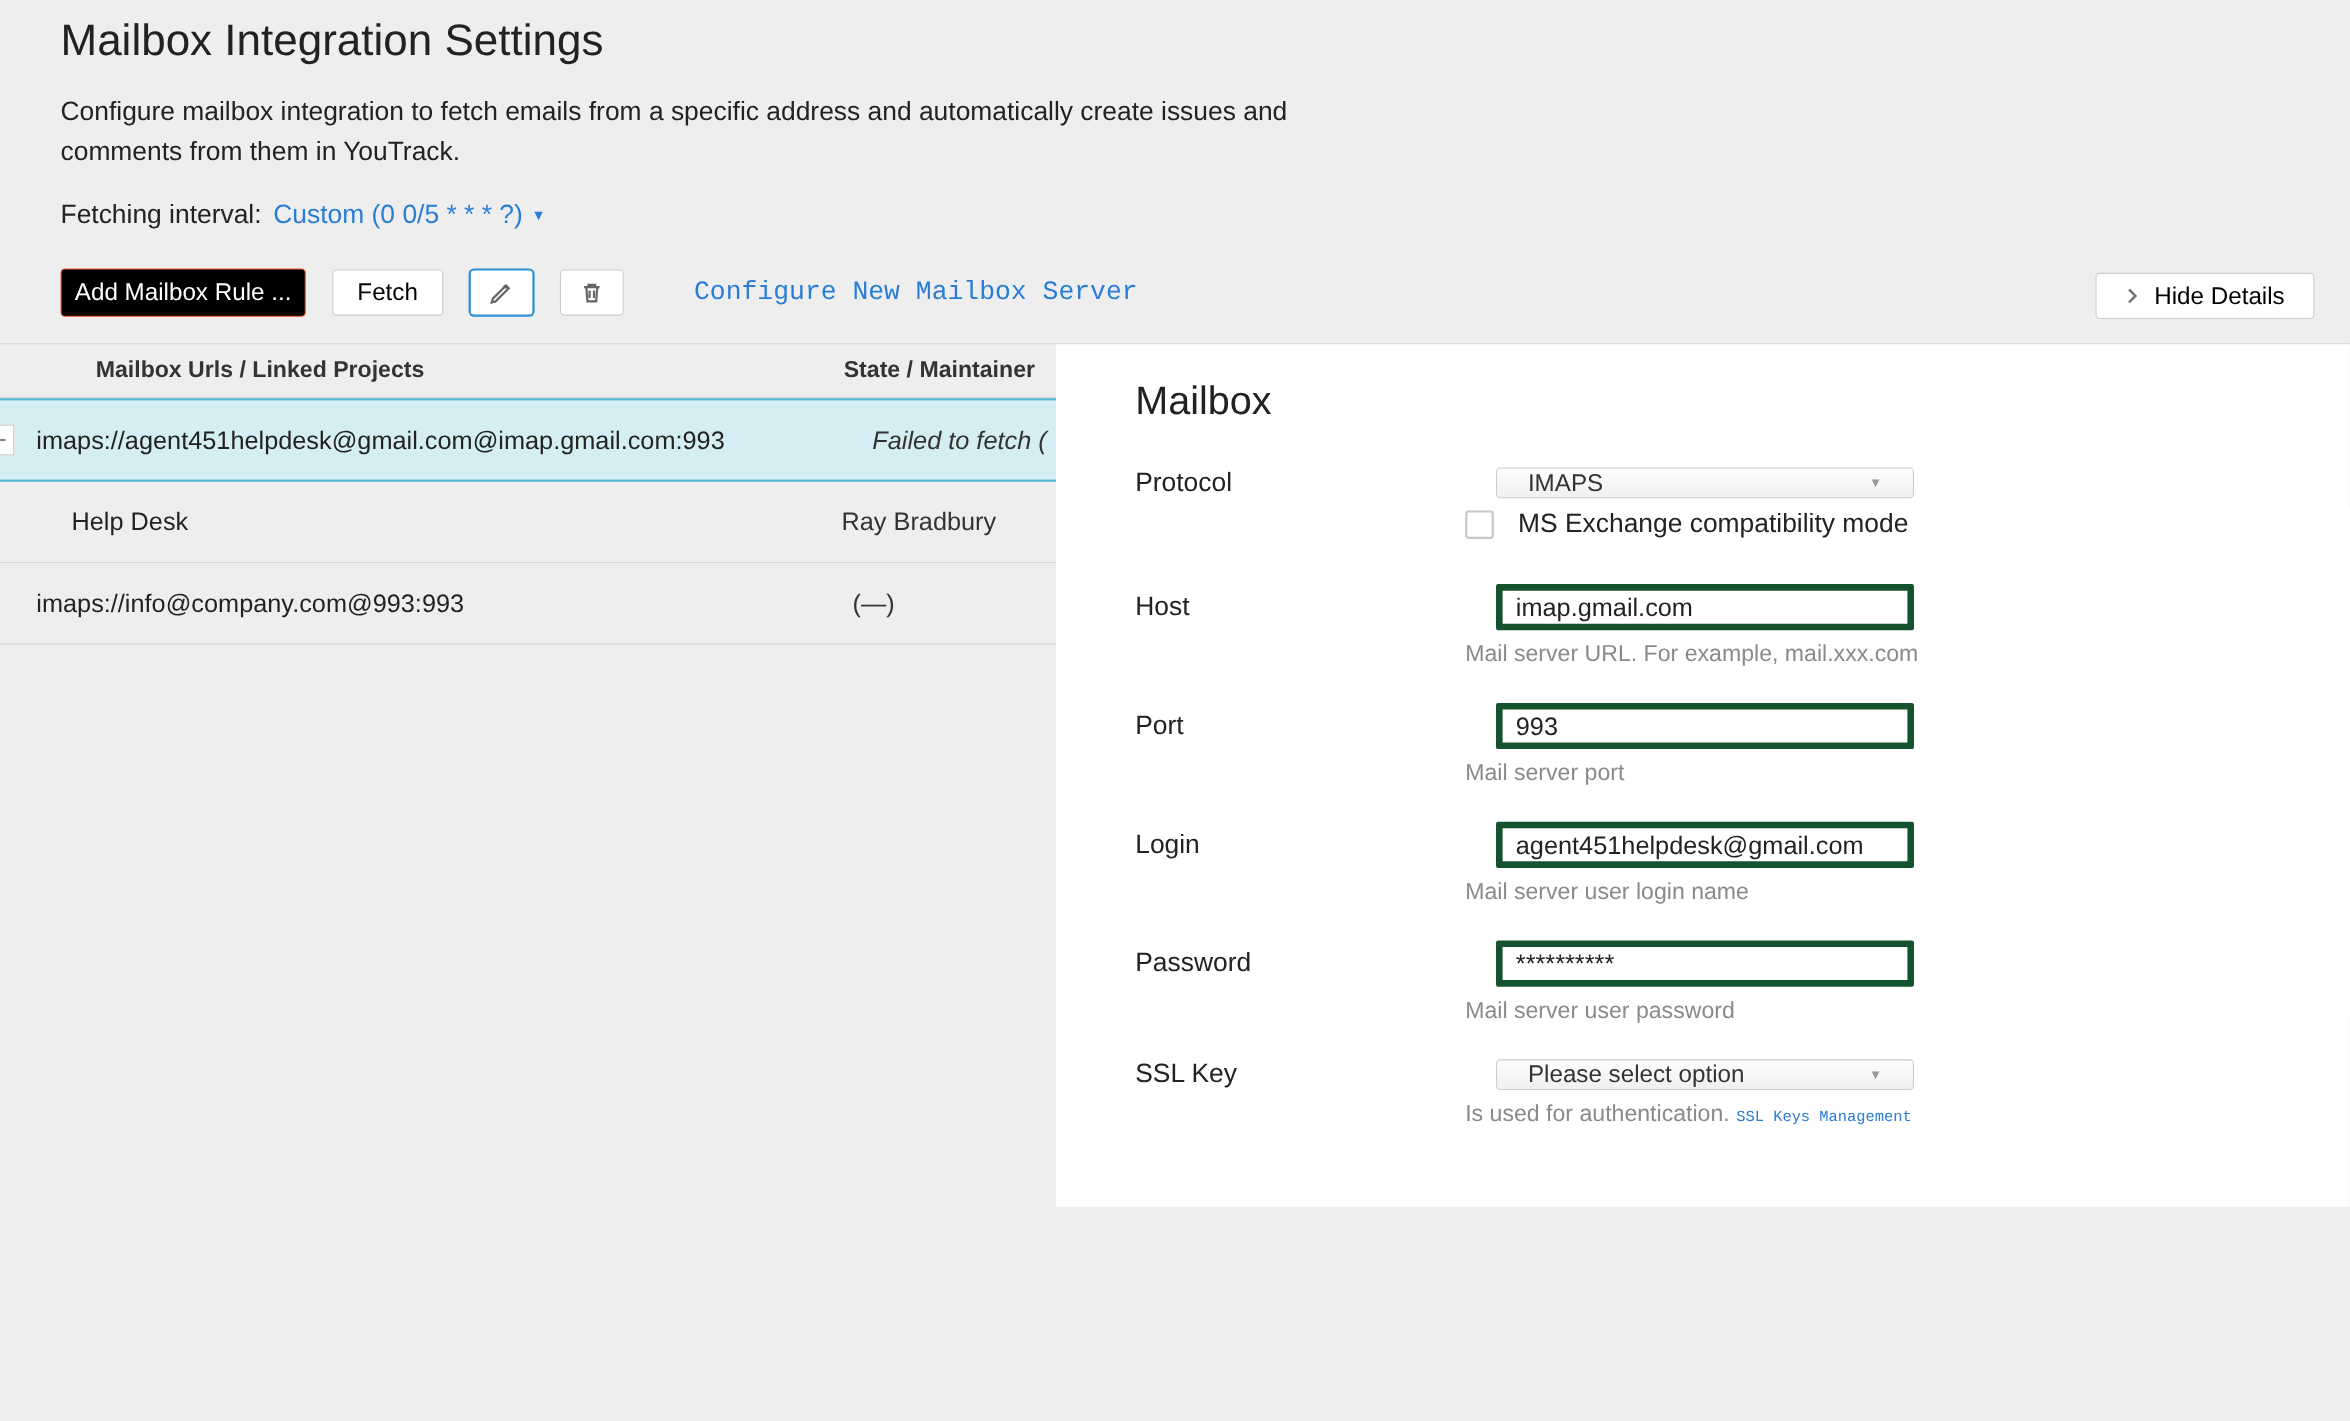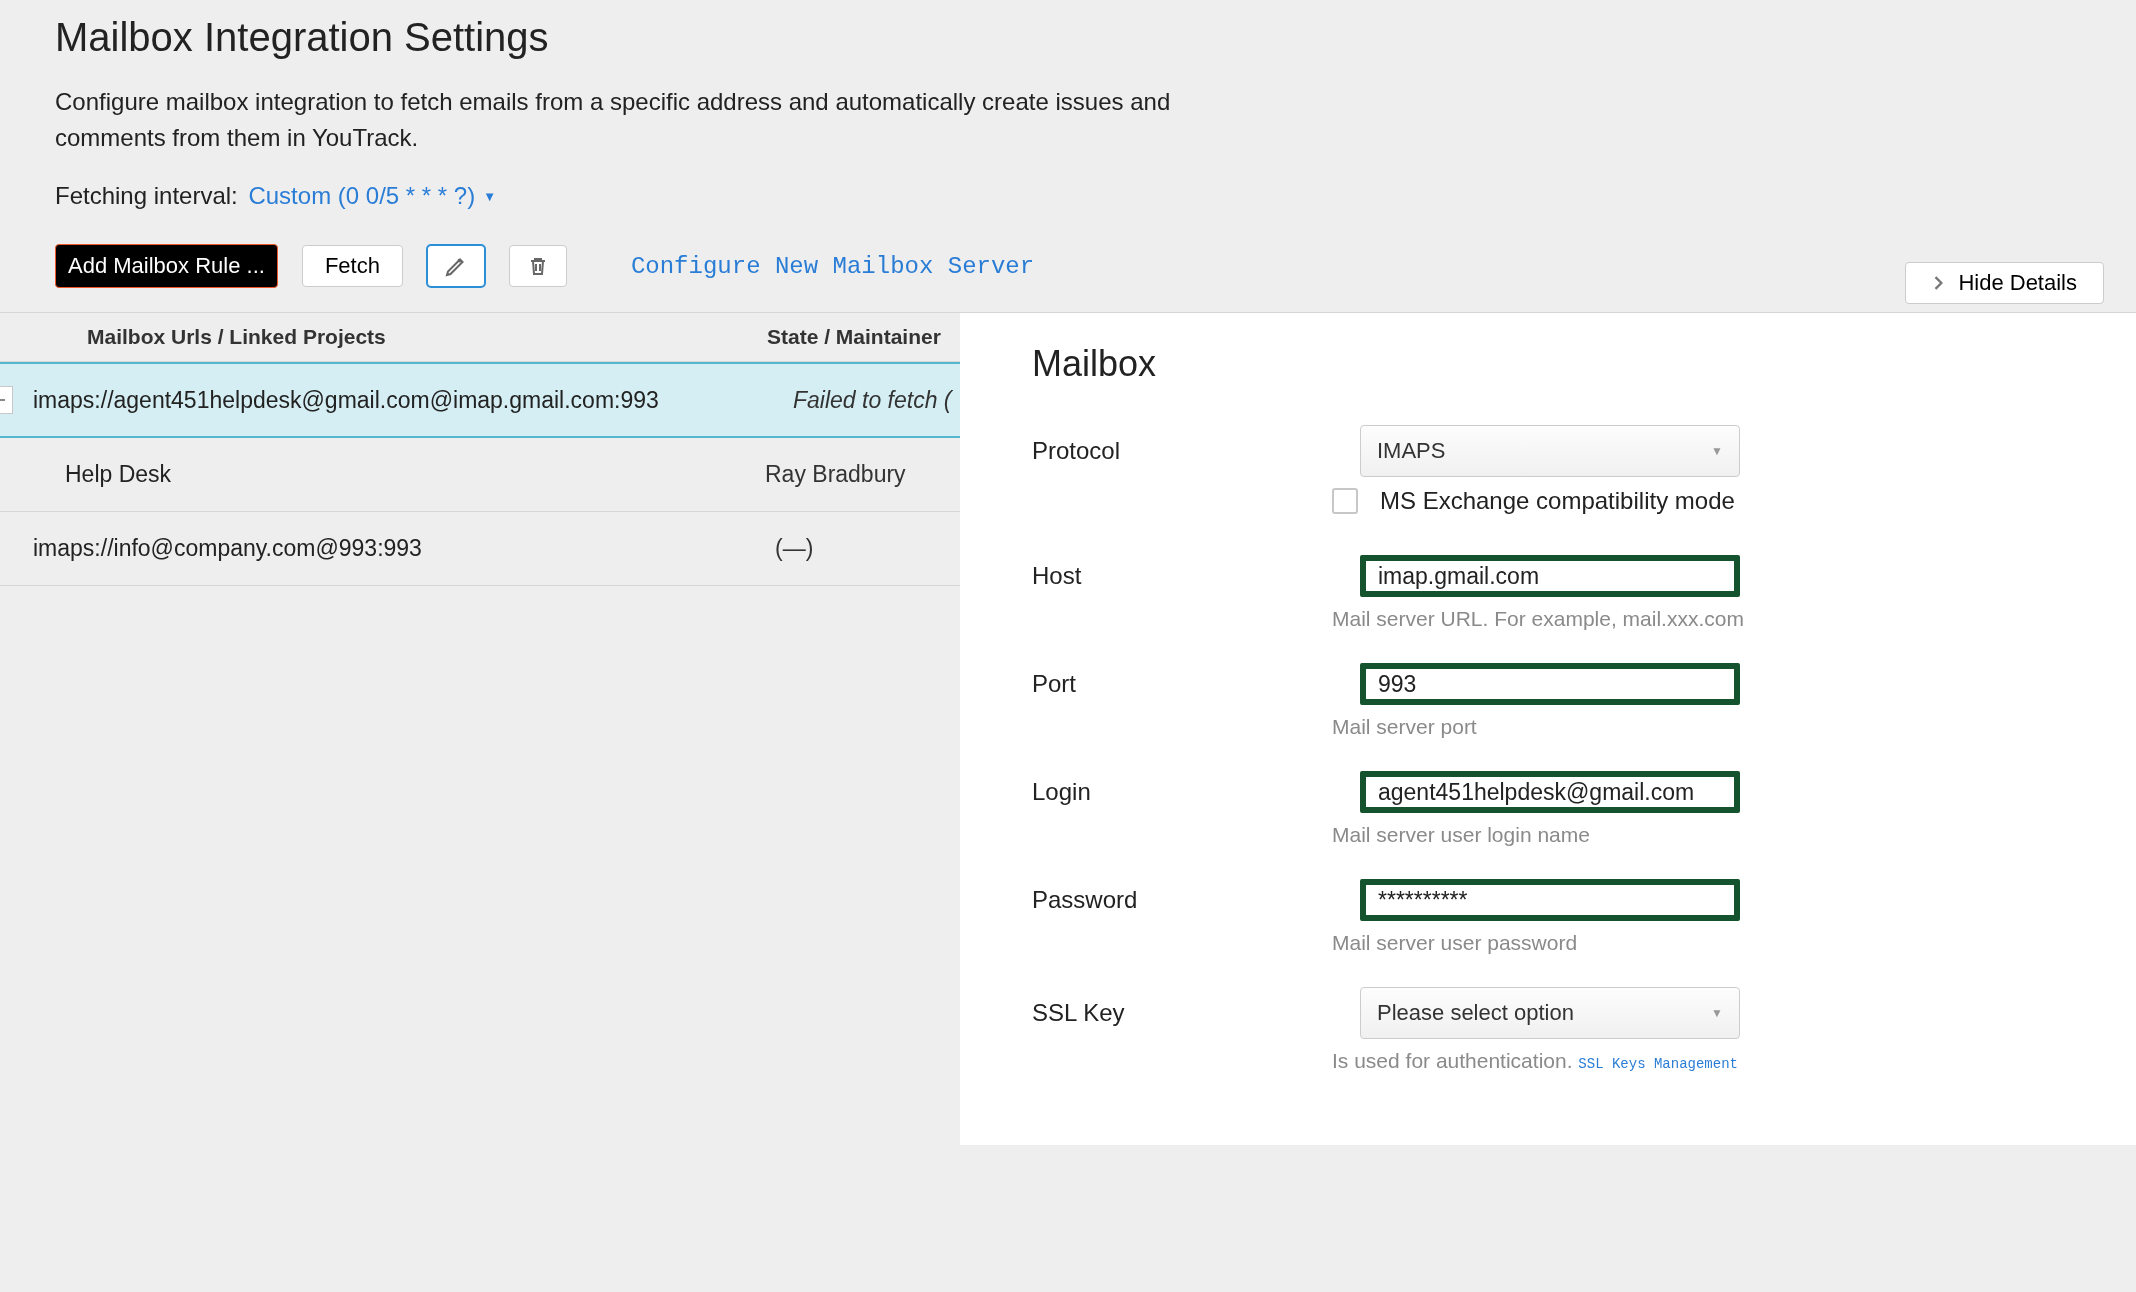--- a/index.html
+++ b/index.html
@@ -21,21 +21,21 @@
 
 .toolbar { display: flex; align-items: center; gap: 24px; margin-bottom: 24px; }
 .btn { height: 42px; border-radius: 4px; border: 1px solid #ccc; background: #fff; font-size: 22px; padding: 0 22px; display: inline-flex; align-items: center; justify-content: center; cursor: pointer; }
 .btn-primary { background: #000000; border-color: #f2572c; color: #fff; font-weight: 400; padding: 0 12px; height: 44px; }
 .btn-icon { width: 58px; padding: 0; }
 .btn-icon.active { border-color: #2a8fd6; box-shadow: 0 0 0 1px #2a8fd6; }
 .btn-icon svg { width: 24px; height: 24px; }
 .link { color: #2a7dd6; font-size: 24px; cursor: pointer; }
 .toolbar .link { margin-left: 40px; font-family: Liberation Mono, monospace; }
 
-.hide-details { position: absolute; right: 32px; top: 262px; }
+.hide-details { position: absolute; right: 32px; top: 248px; }
 .hide-details .btn { font-size: 22px; padding: 0 26px; }
 .hide-details .btn svg { width: 14px; height: 14px; margin-right: 12px; }
 
 .split { display: flex; border-top: 1px solid #d6d6d6; margin: 0 -55px; }
 .left { flex: 0 0 1015px; }
 .right { flex: 1; background: #fff; padding: 30px 72px 40px 72px; }
 
 .table-header { display: flex; font-size: 21px; font-weight: 600; color: #333; padding: 12px 0 12px 142px; border-bottom: 1px solid #d6d6d6; }
 .table-header .col-url { flex: 0 0 680px; }
 .table-header .col-state { }
@@ -54,21 +54,21 @@
 .row.plain { padding-left: 88px; }
 .row.plain .url { flex: 0 0 742px; }
 .row.plain .state { font-style: normal; }
 
 .panel-title { font-size: 36px; font-weight: 400; margin-bottom: 40px; }
 .form-row { display: flex; align-items: center; margin-bottom: 10px; gap: 28px; }
 .form-row .flabel { flex: 0 0 300px; font-size: 24px; color: #222; }
 .form-row .fcontrol { flex: 0 0 380px; }
 .form-hint { margin-left: 300px; font-size: 21px; color: #8a8a8a; margin-bottom: 32px; }
 
-.select { height: 52px; border: 1px solid #ccc; border-radius: 4px; background: linear-gradient(#fdfdfd,#f0f0f0); display: flex; align-items: center; padding: 0 16px; font-size: 22px; color: #333; cursor: pointer; position: relative; }
+.select { height: 28px; border: 1px solid #ccc; border-radius: 4px; background: linear-gradient(#fdfdfd,#f0f0f0); display: flex; align-items: center; padding: 0 28px; font-size: 22px; color: #333; cursor: pointer; position: relative; }
 .select .sel-caret { margin-left: auto; color: #999; font-size: 12px; }
 
 .checkbox-row { display: flex; align-items: center; margin-left: 300px; margin-bottom: 40px; gap: 22px; }
 .checkbox { width: 26px; height: 26px; border: 2px solid #c7c7c7; border-radius: 3px; background: #fff; cursor: pointer; }
 .checkbox-label { font-size: 24px; color: #222; }
 
 .text-input { width: 100%; height: 42px; border: 6px solid #14532d; border-radius: 2px; padding: 0 12px; font-size: 23px; color: #222; background: #fff; }
 
 .pencil-icon { stroke: #666; fill: none; stroke-width: 2; }
 .trash-icon { stroke: #666; fill: none; stroke-width: 2; }

